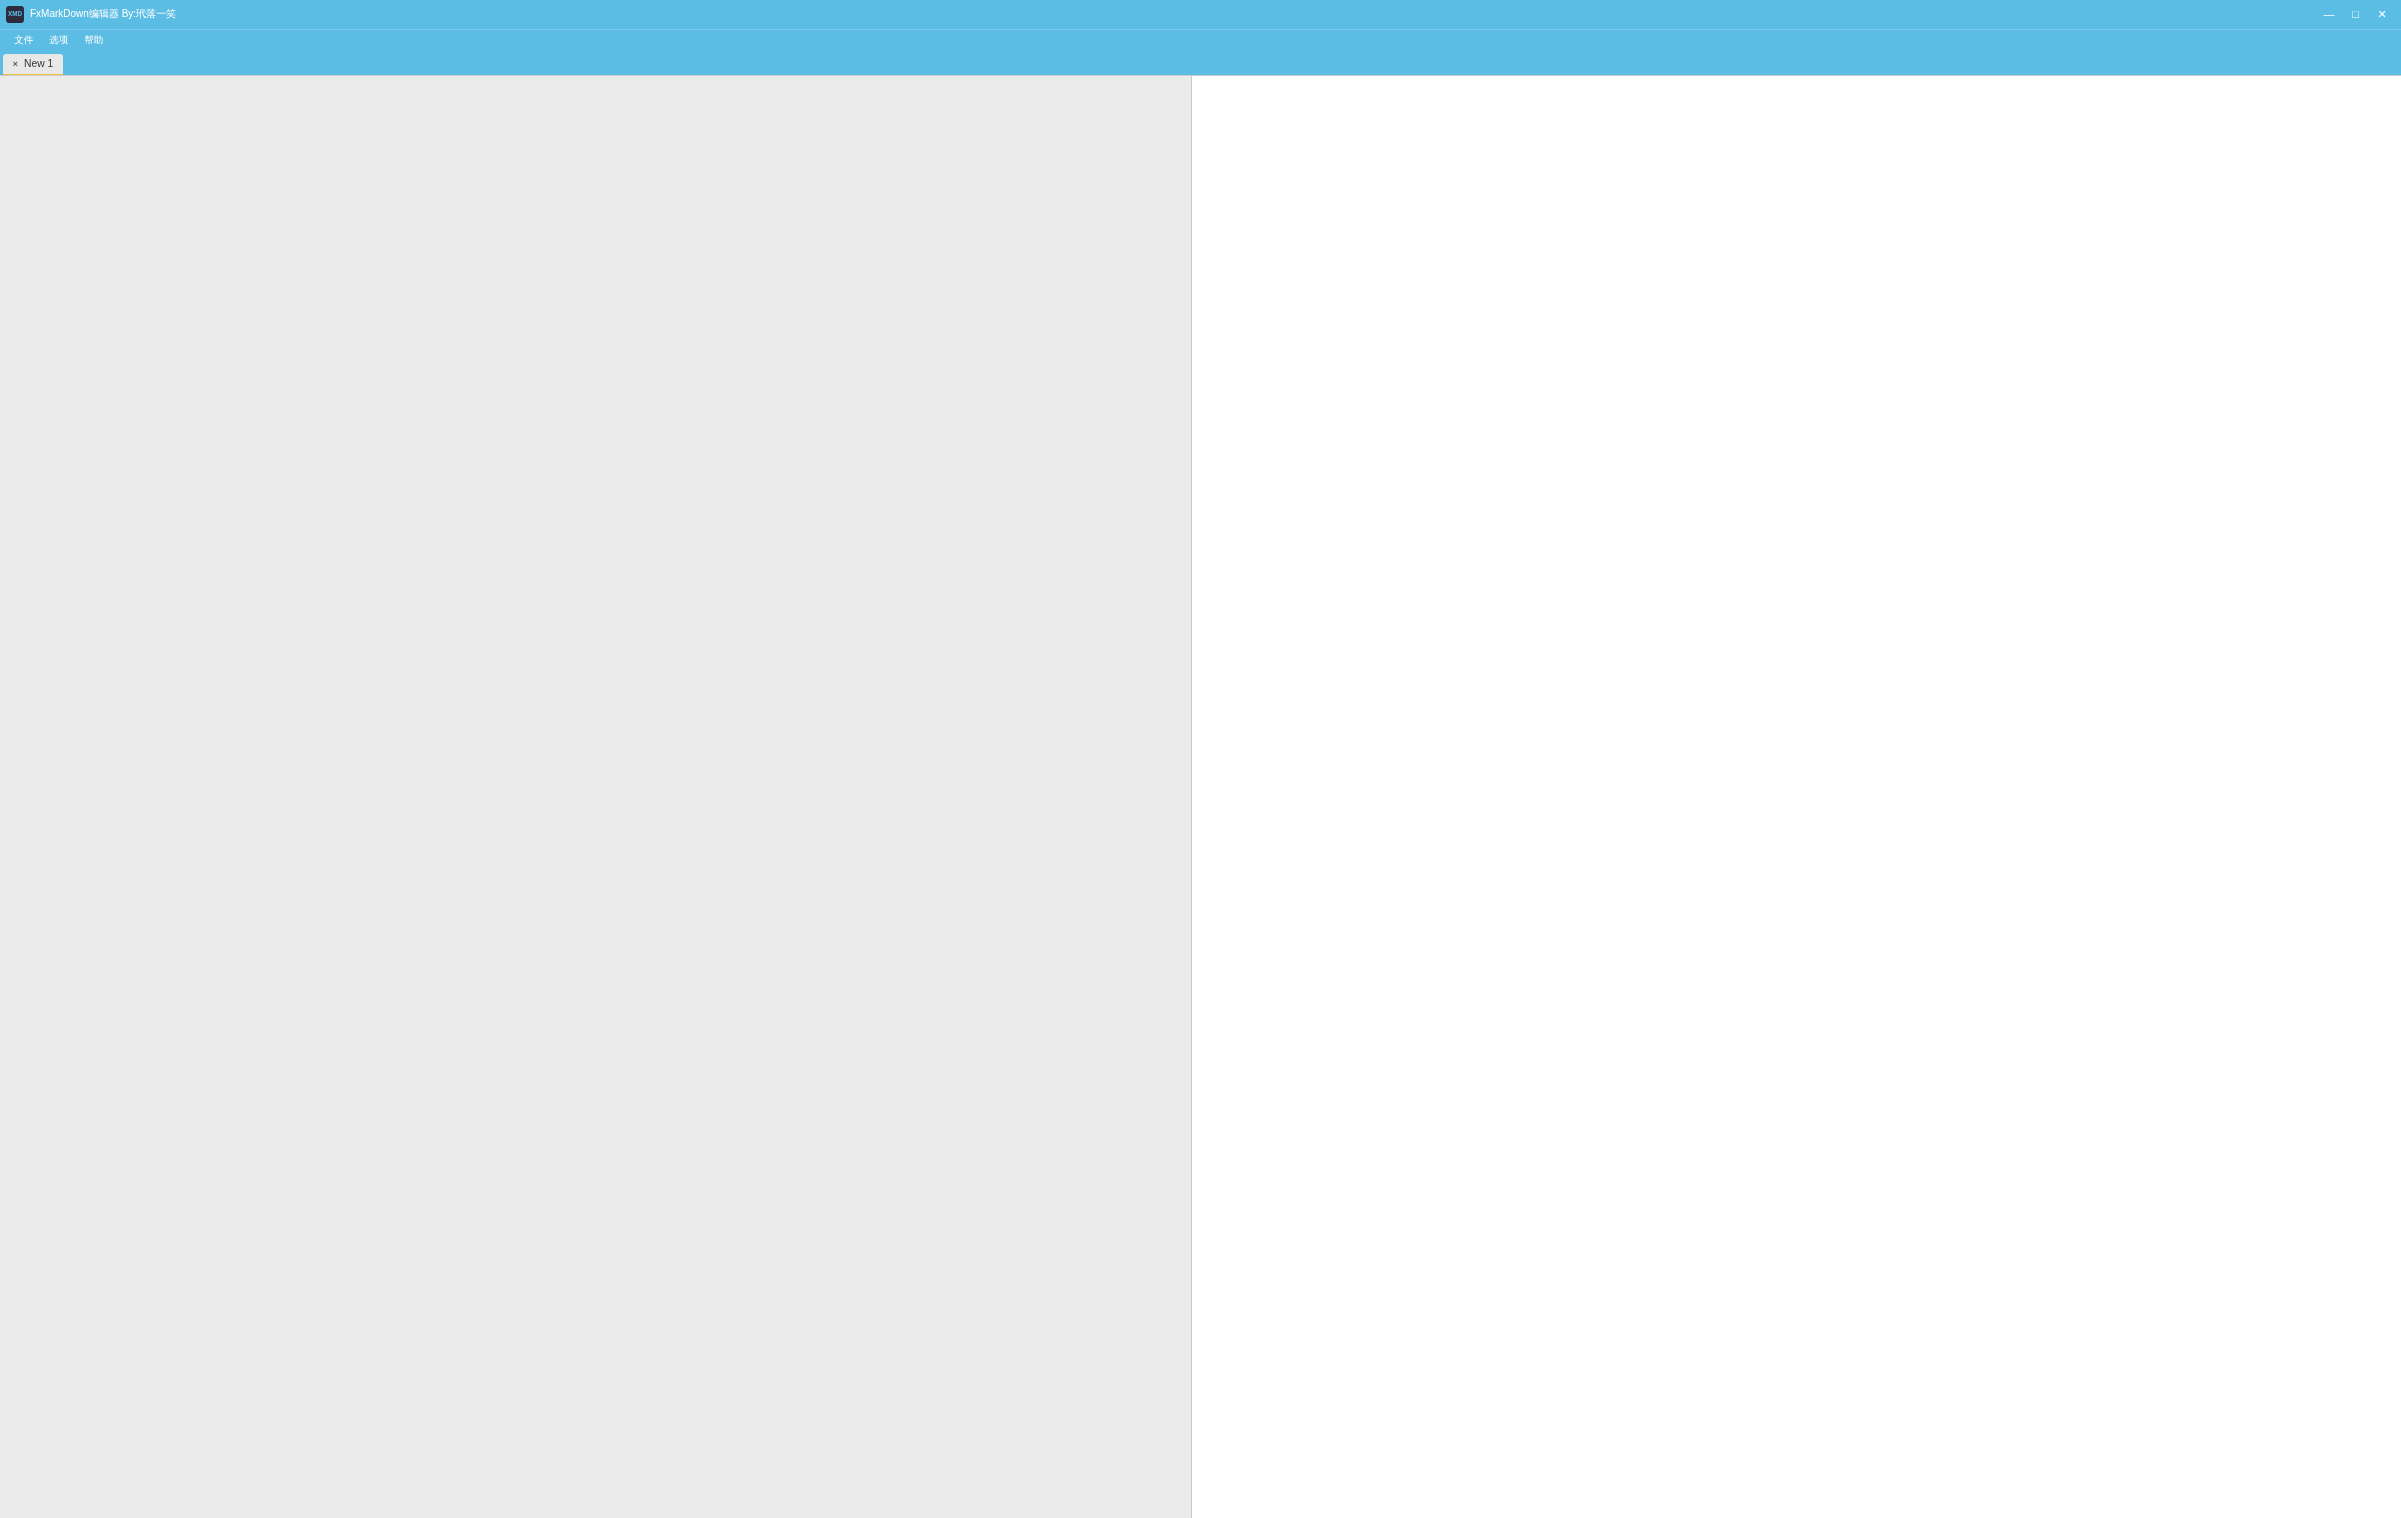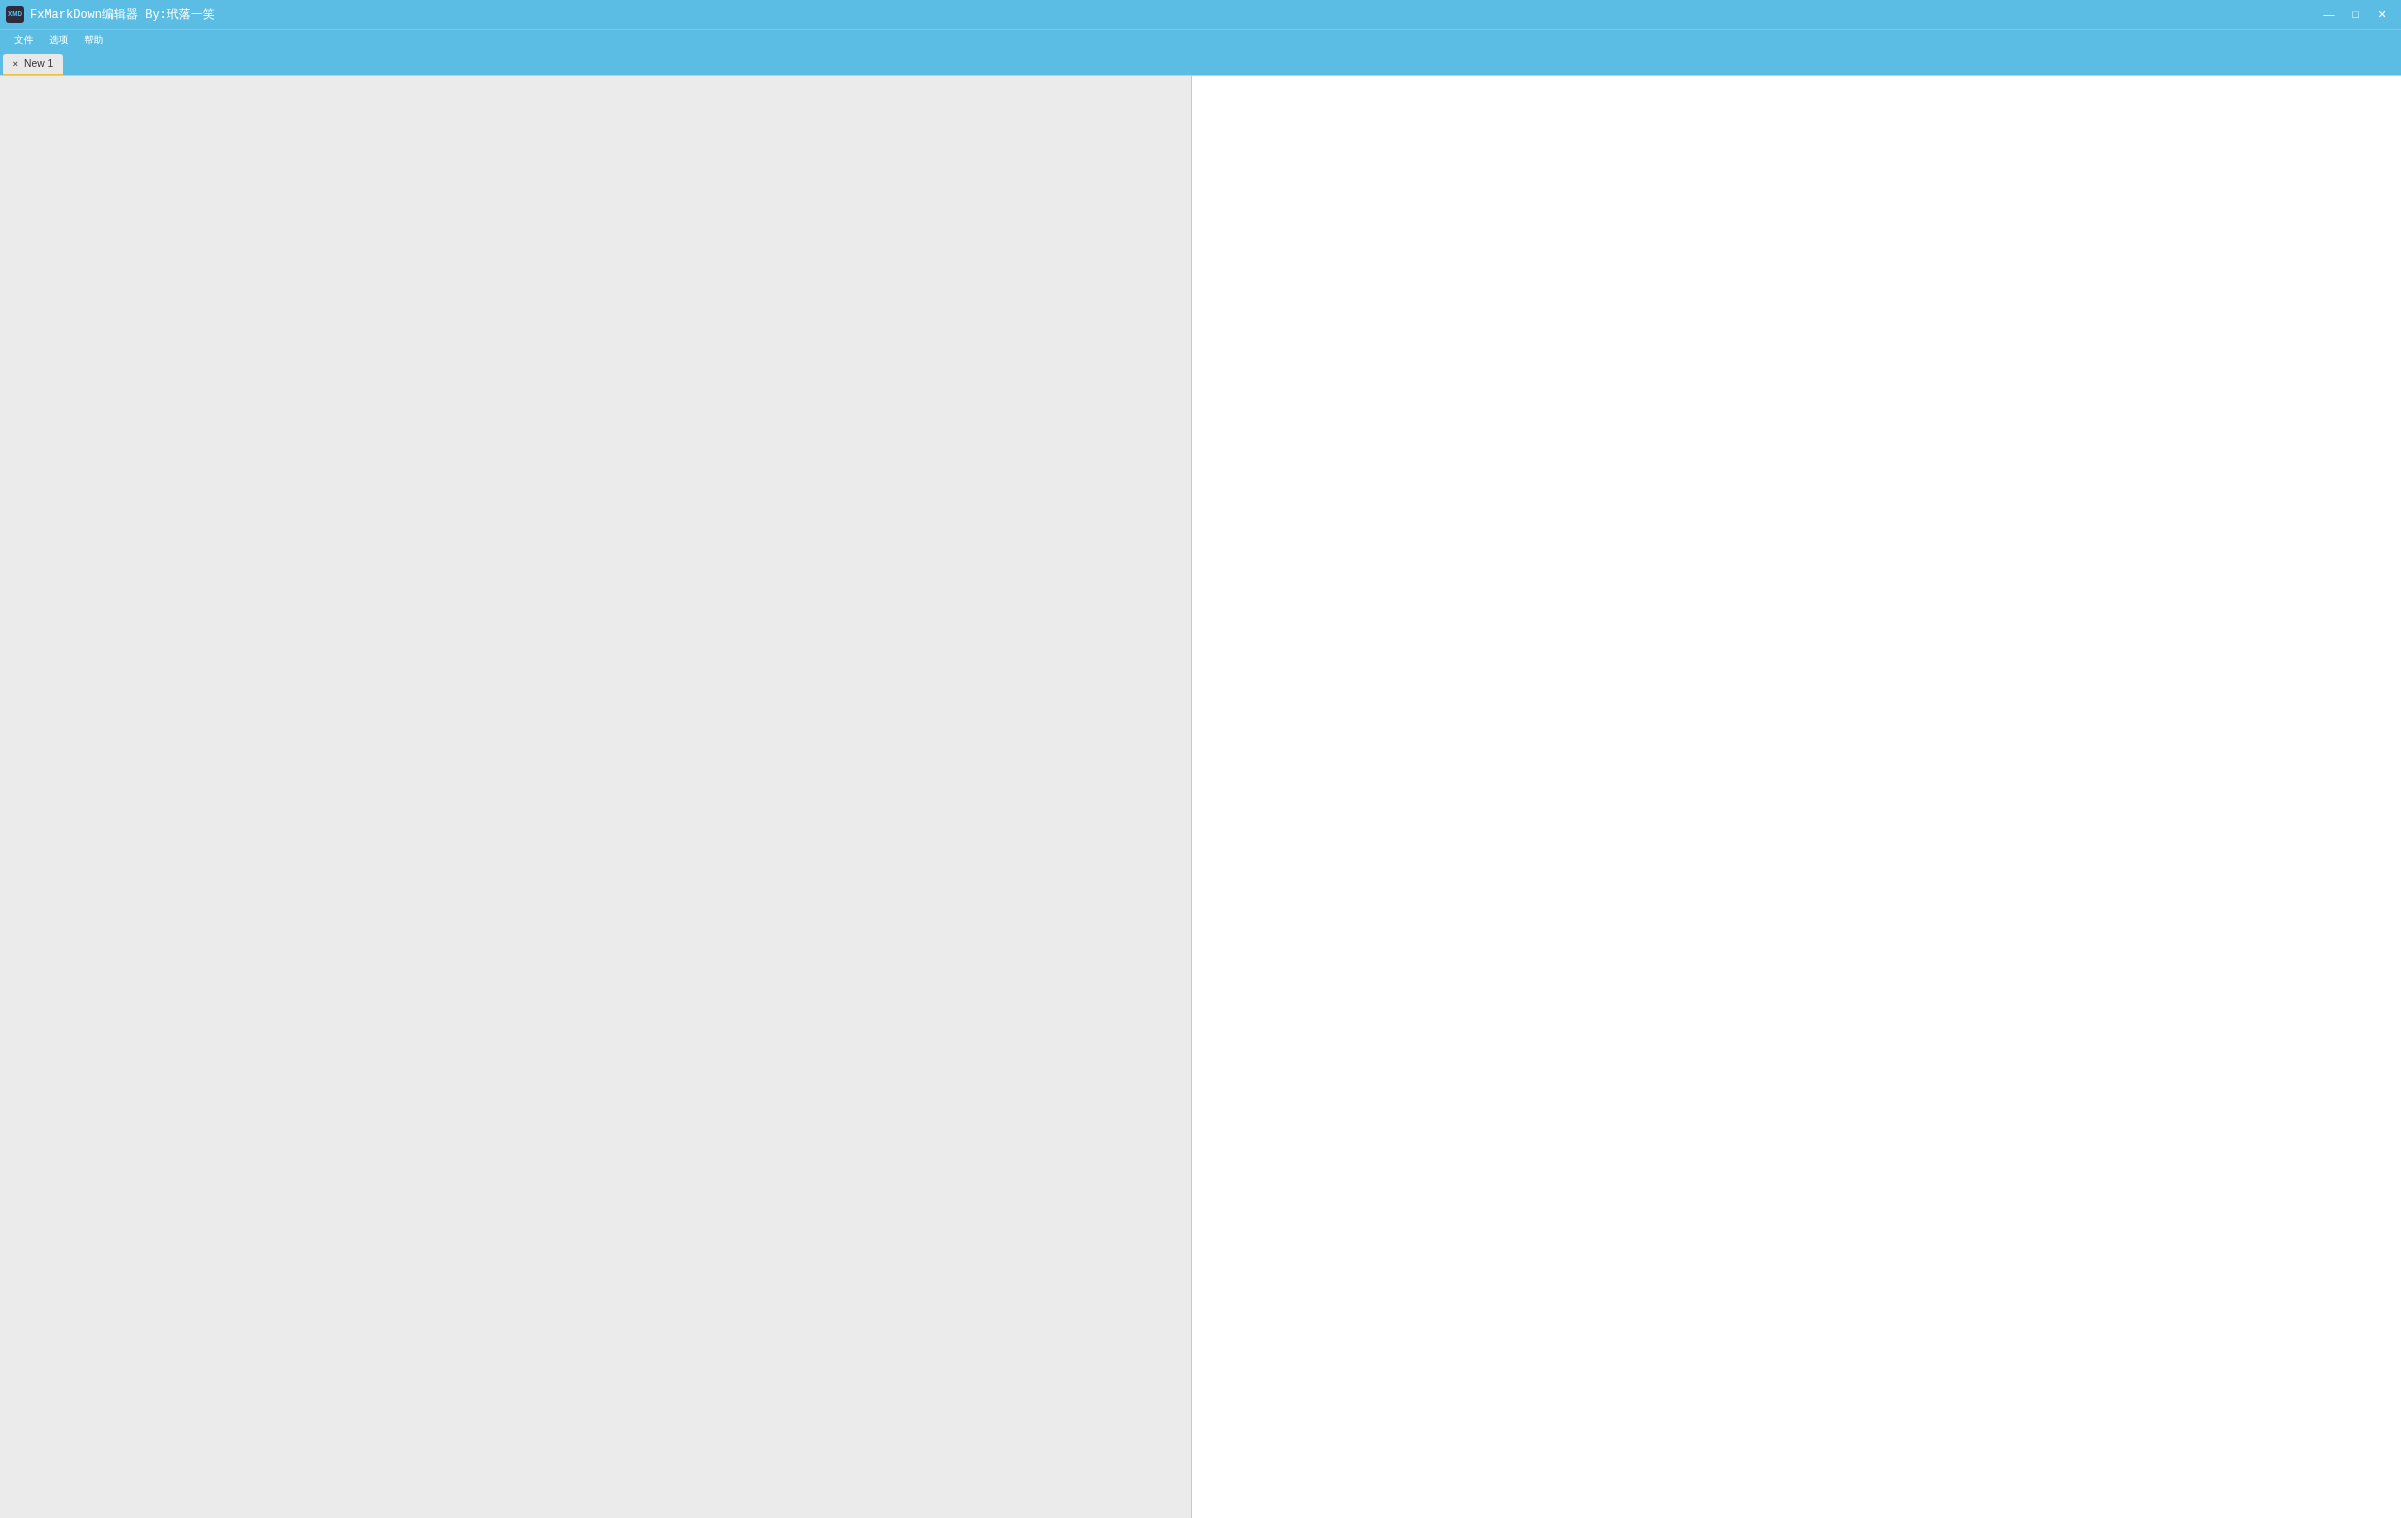--- a/index.html
+++ b/index.html
@@ -43,23 +43,22 @@
 
     .title-bar-logo span {
       color: #5bbde4;
       font-size: 6.3px;
       font-weight: bold;
       line-height: 1;
     }
 
     .title-bar-text {
       color: white;
-      font-size: 12px;
-      flex: 1;
-      font-family: Liberation Mono, monospace;
+      font-size: 10px;
+      flex: 1;
     }
 
     .title-bar-controls {
       display: flex;
       align-items: center;
       gap: 1.6px;
     }
 
     .title-bar-btn {
       width: 25px;

